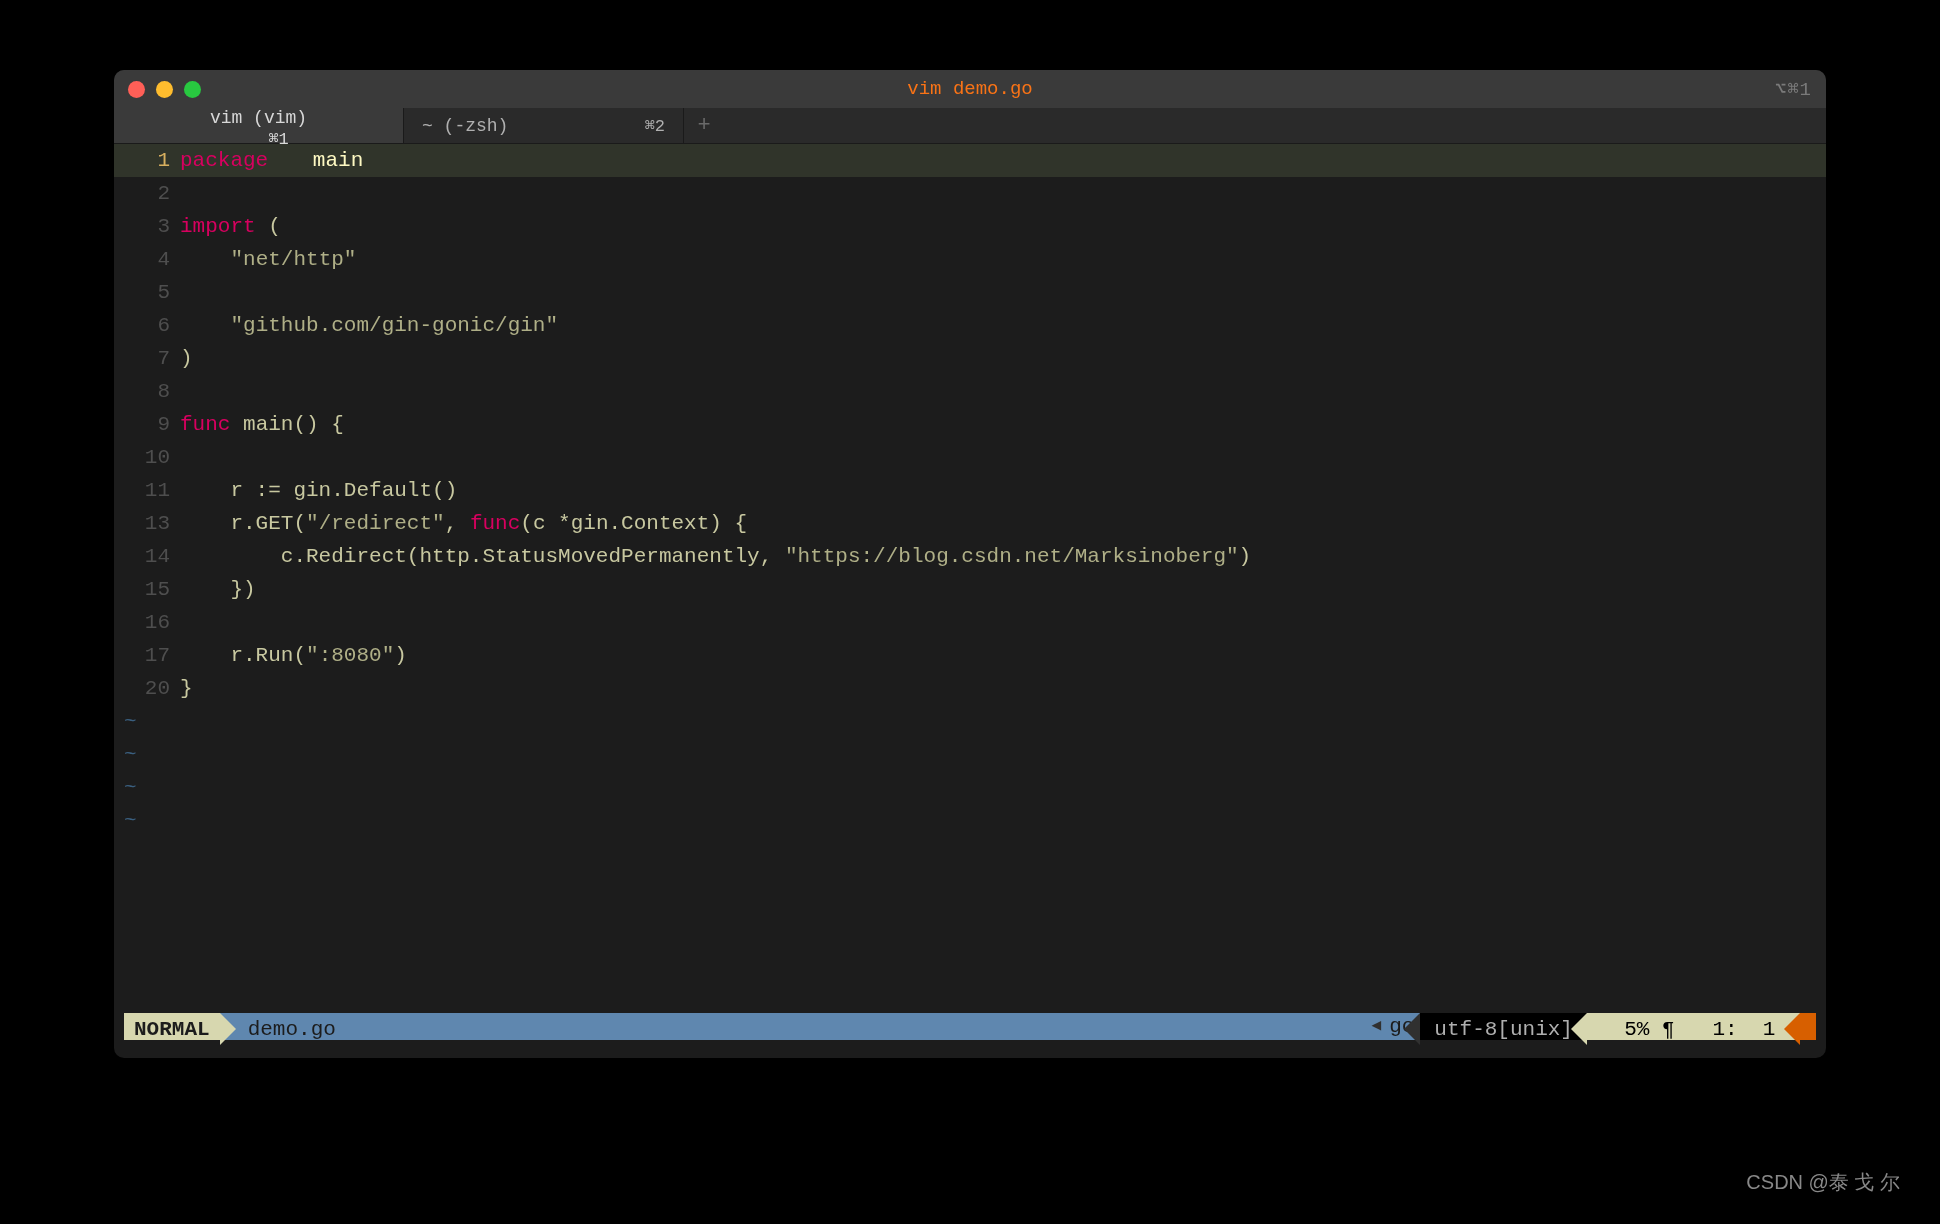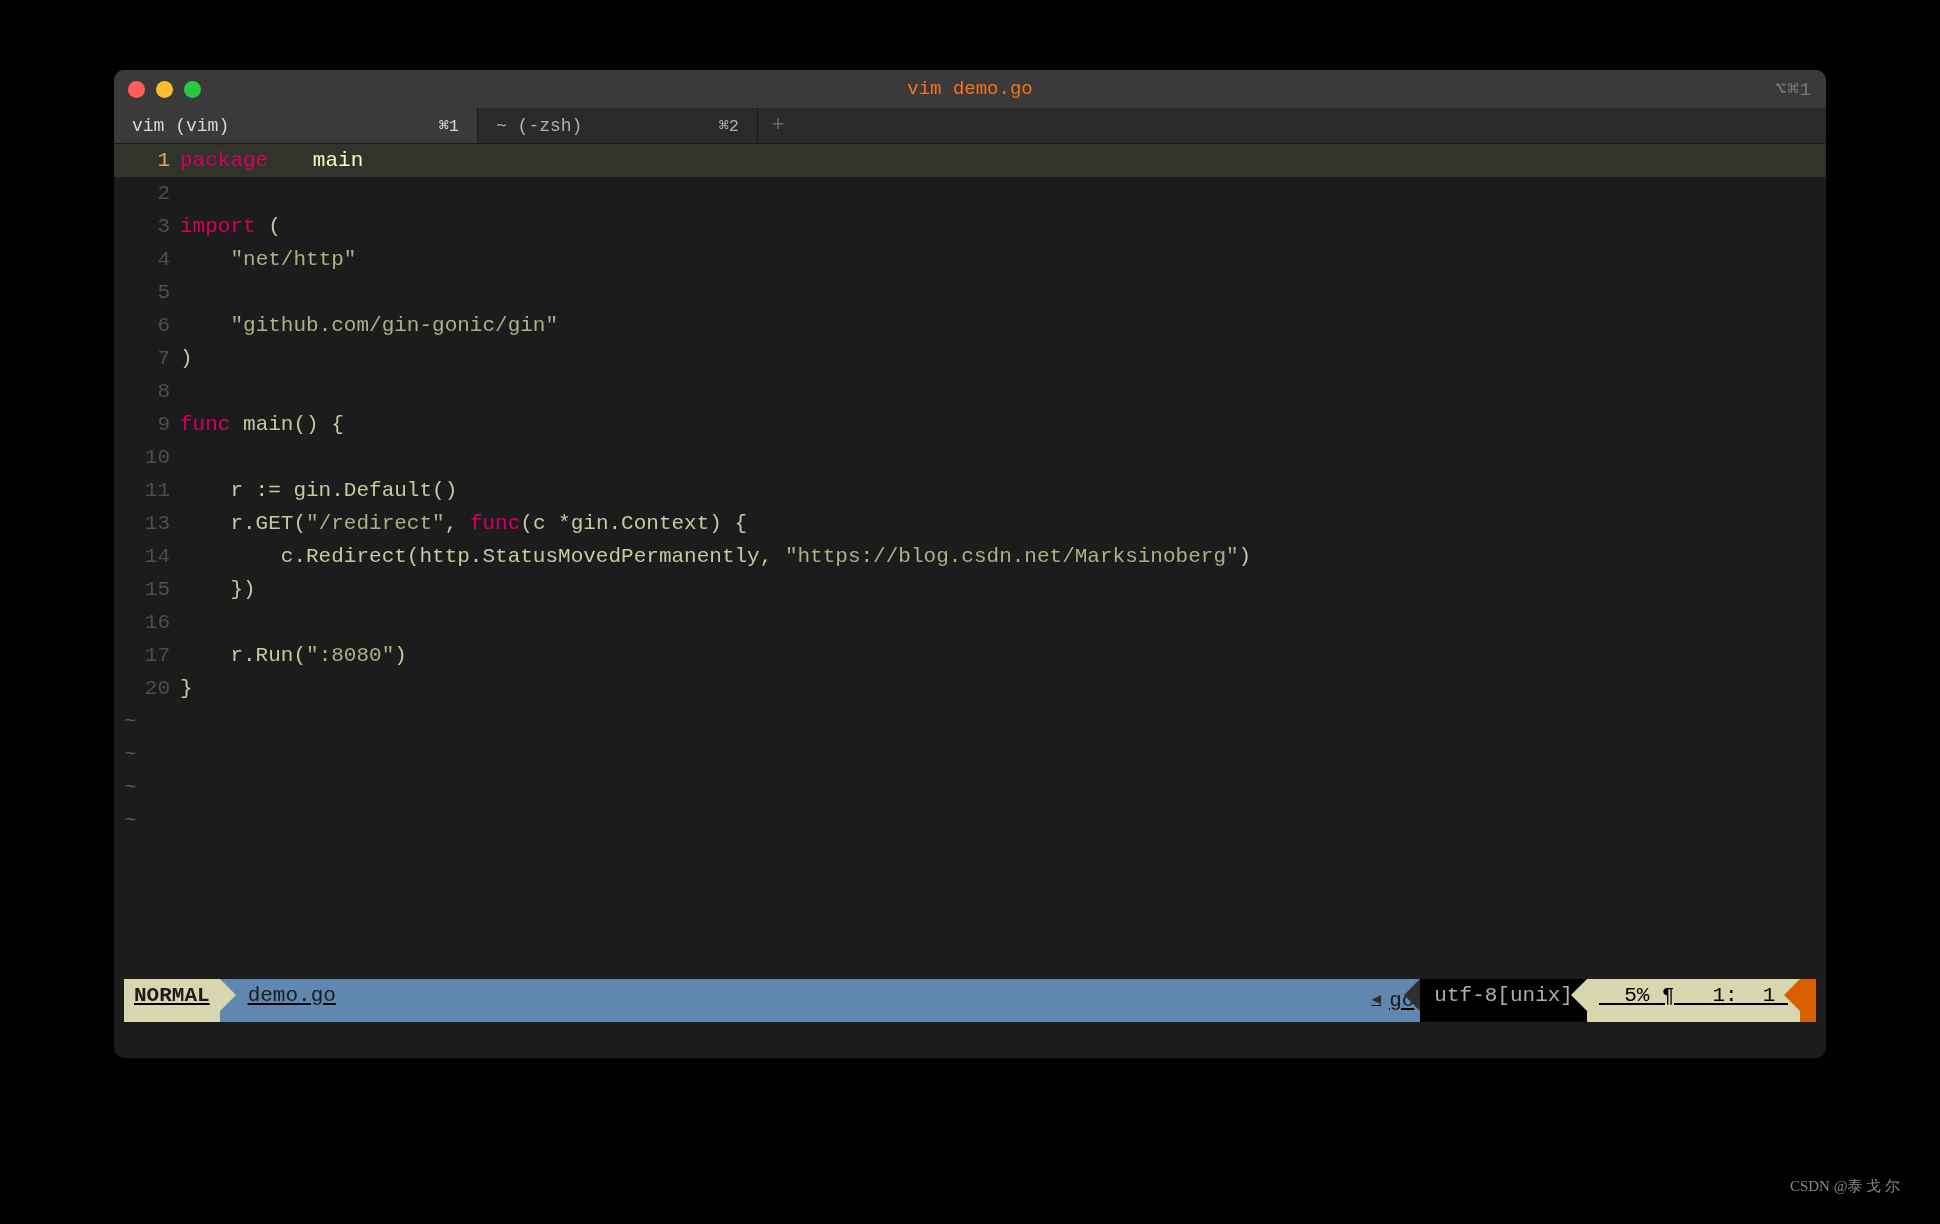--- a/index.html
+++ b/index.html
@@ -23,51 +23,51 @@
 .line.current { background: #30342a; }
 .gutter { width: 66px; text-align: right; padding-right: 10px; color: #4e4e4e; background: #1c1c1c; user-select: none; }
 .line.current .gutter { color: #d7af5f; background: #30342a; }
 .code { color: #b0b0b0; flex: 1; }
 .kw { color: #d7005f; }
 .kw2 { color: #d7005f; }
 .id { color: #fef9c3; margin-left: 32px; }
 .str { color: #afaf87; }
 .plain { color: #c8c8a0; }
 .tilde { color: #3a5f7f; padding-left: 10px; }
-.statusbar { position: absolute; left: 10px; right: 10px; bottom: 36px; height: 43px; display: flex; font-size: 21px; line-height: 33px; text-decoration: underline; }
+.statusbar { position: absolute; left: 10px; right: 10px; bottom: 18px; height: 27px; display: flex; font-size: 21px; line-height: 33px; }
 .sb-mode { background: #d7d7af; color: #1c1c1c; font-weight: bold; padding: 0 10px; position: relative; }
 .sb-mode::after { content: ''; position: absolute; right: -16px; top: 0; border-left: 16px solid #d7d7af; border-top: 16.5px solid transparent; border-bottom: 16.5px solid transparent; z-index: 2; }
 .sb-file { background: #5f87af; color: #1c1c1c; flex: 1; padding-left: 28px; position: relative; display: flex; gap: 28px; }
 .sb-ft-wrap { display: flex; align-items: center; margin-left: auto; padding-right: 6px; }
 .sb-ft-arrow { color: #303030; margin-right: 8px; font-size: 16px; }
 .sb-ft { color: #1c1c1c; }
 .sb-enc { background: #000000; color: #afafaf; padding: 0 14px; position: relative; }
 .sb-enc::before { content: ''; position: absolute; left: -16px; top: 0; border-right: 16px solid #303030; border-top: 16.5px solid transparent; border-bottom: 16.5px solid transparent; }
 .sb-pos { background: #d7d7af; color: #000000; padding: 0 12px; position: relative; white-space: pre; }
 .sb-pos::before { content: ''; position: absolute; left: -16px; top: 0; border-right: 16px solid #d7d7af; border-top: 16.5px solid transparent; border-bottom: 16.5px solid transparent; }
 .sb-end { background: #d75f00; width: 16px; position: relative; }
 .sb-end::before { content: ''; position: absolute; left: -16px; top: 0; border-right: 16px solid #d75f00; border-top: 16.5px solid transparent; border-bottom: 16.5px solid transparent; }
-.watermark { position: absolute; right: 40px; bottom: 28px; color: #888; font-size: 15px; font-family: Liberation Serif, serif; }
+.watermark { position: absolute; right: 40px; bottom: 28px; color: #888; font-size: 20px; font-family: Liberation Sans, sans-serif; }
 </style>
 </head>
 <body>
 
 <div class="window">
   <div class="titlebar">
     <div class="traffic">
       <div class="tl red"></div>
       <div class="tl yellow"></div>
       <div class="tl green"></div>
     </div>
     <div class="wtitle">vim demo.go</div>
     <div class="wright">⌥⌘1</div>
   </div>
 
   <div class="tabbar">
-      <div class="tab active" style="width: 364px;">
+      <div class="tab active" style="width: 290px; flex-direction: column;">
         <span>vim (vim)</span>
         <span class="shortcut">⌘1</span>
       </div>
       <div class="tab" style="width: 280px;">
         <span>~ (-zsh)</span>
         <span class="shortcut">⌘2</span>
       </div>
       <div class="tab new">+</div>
     </div>
 

